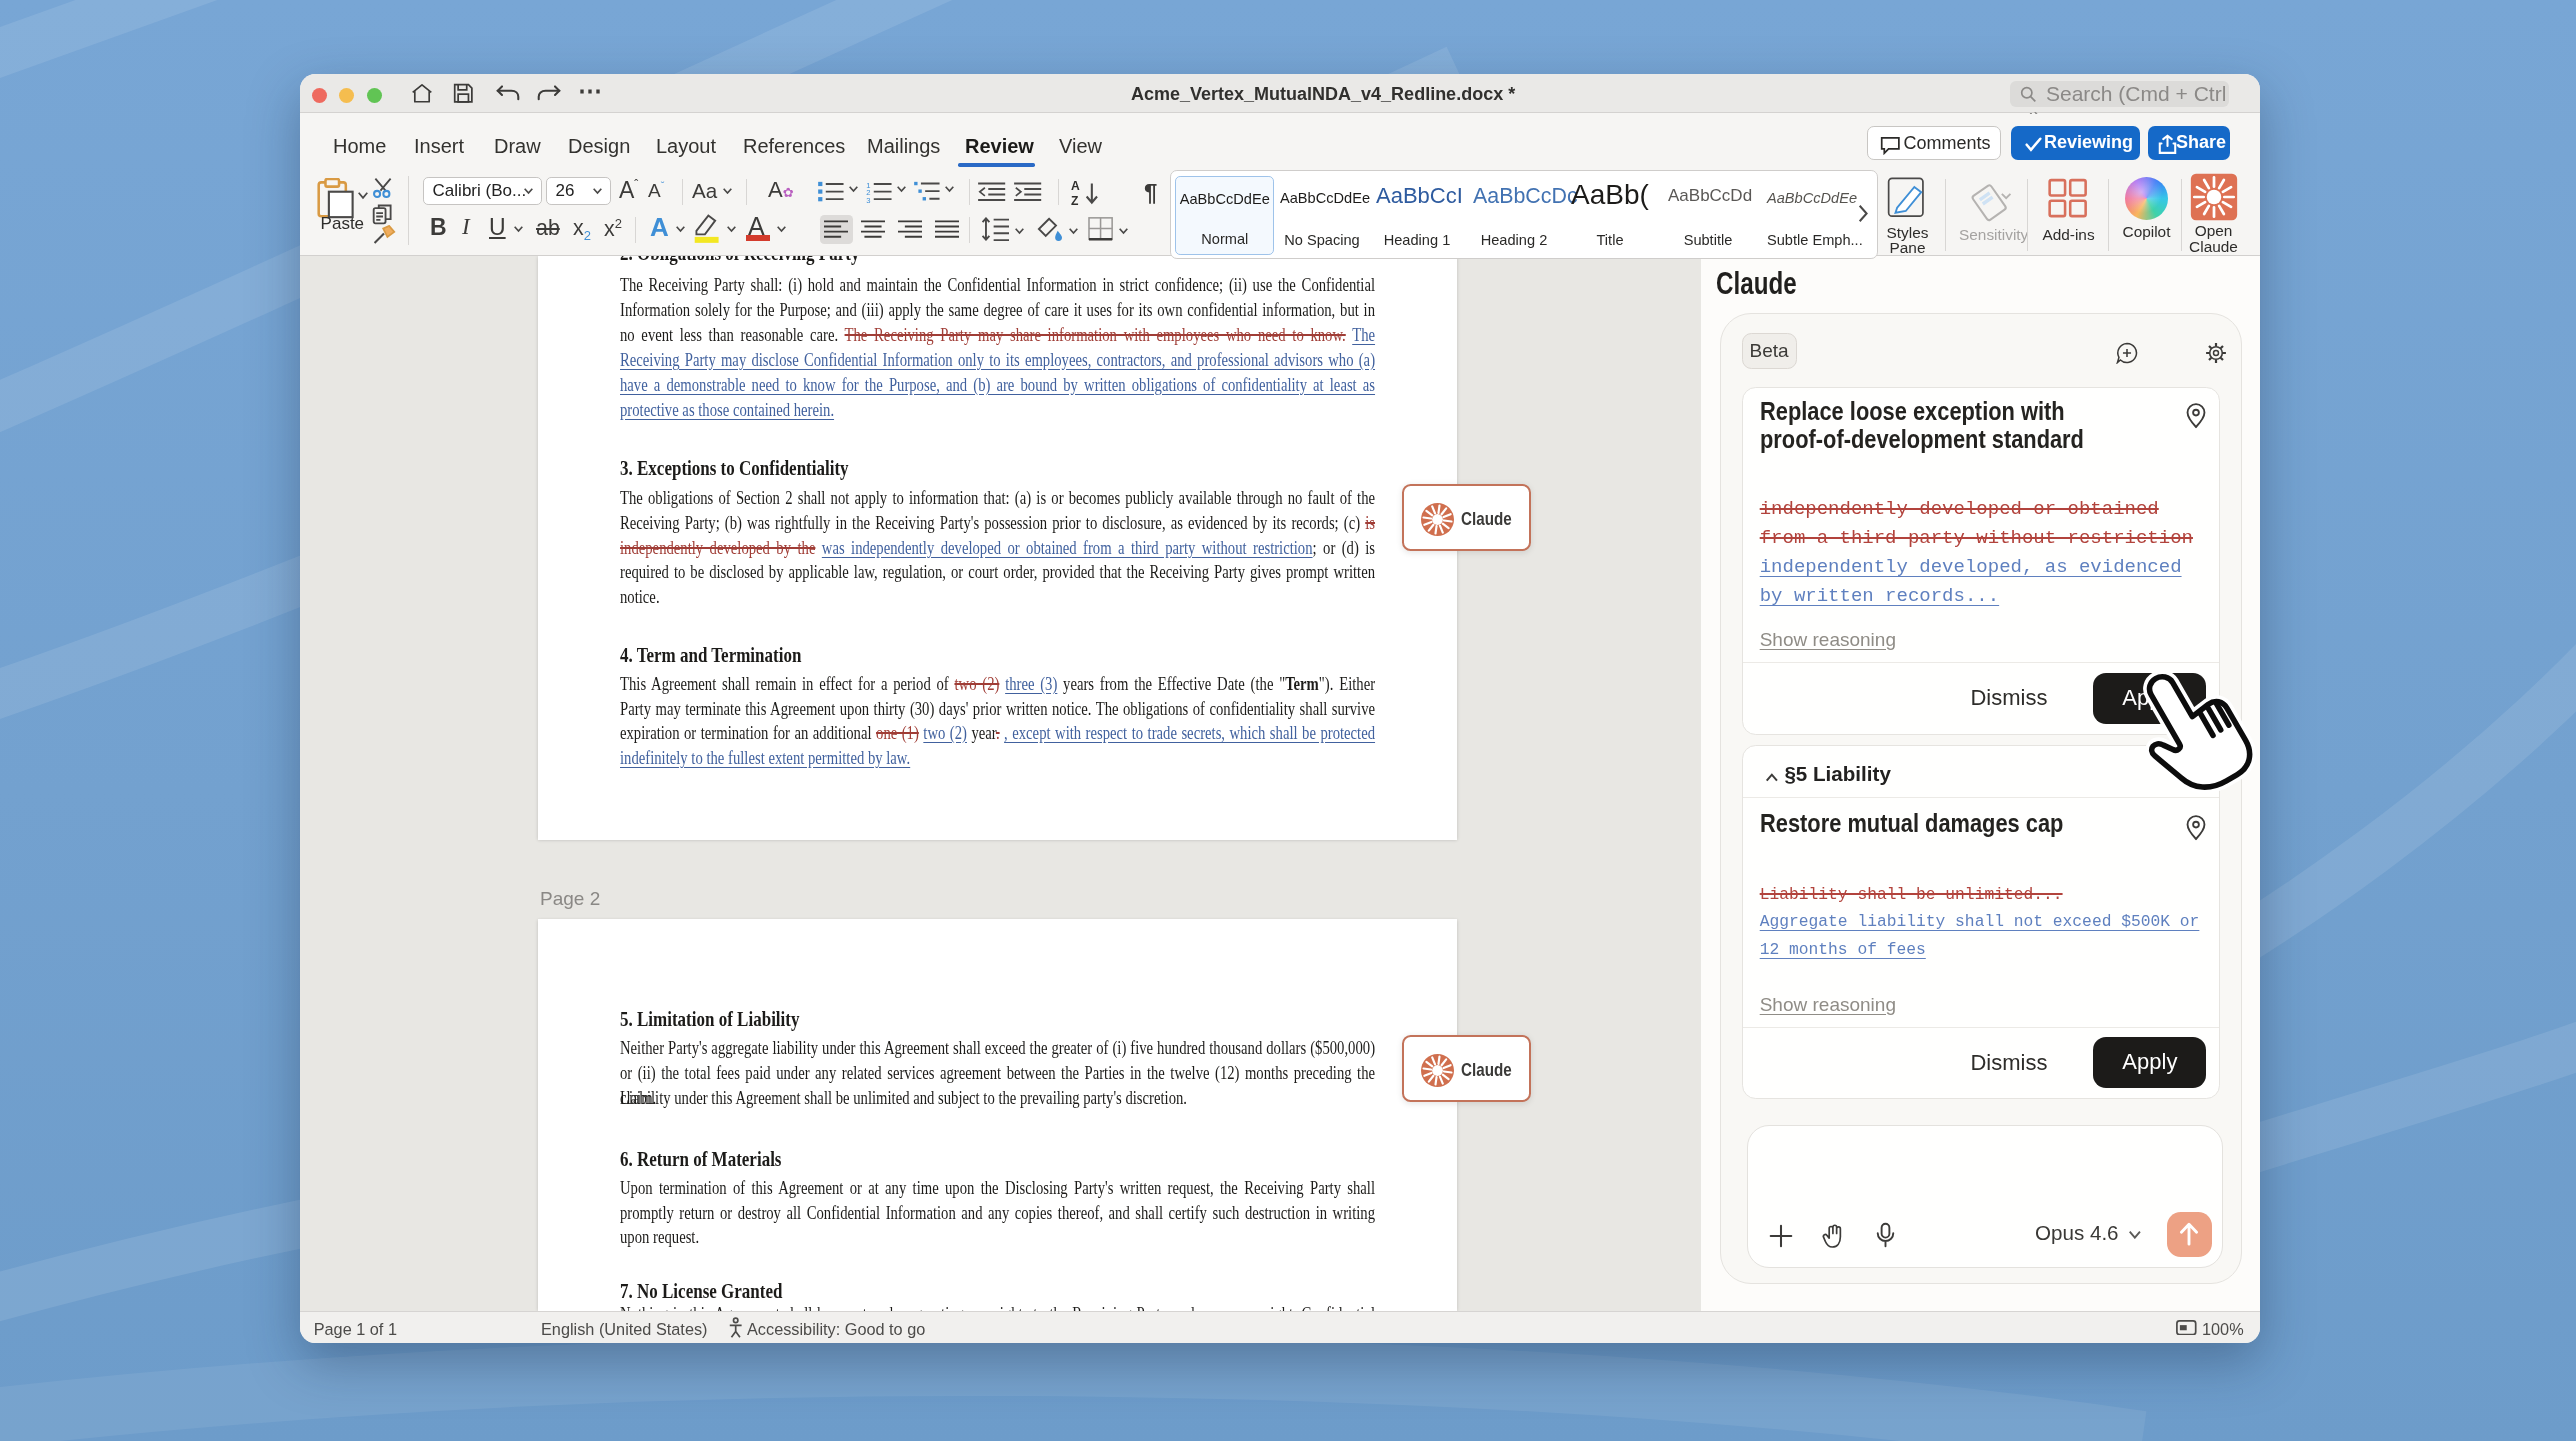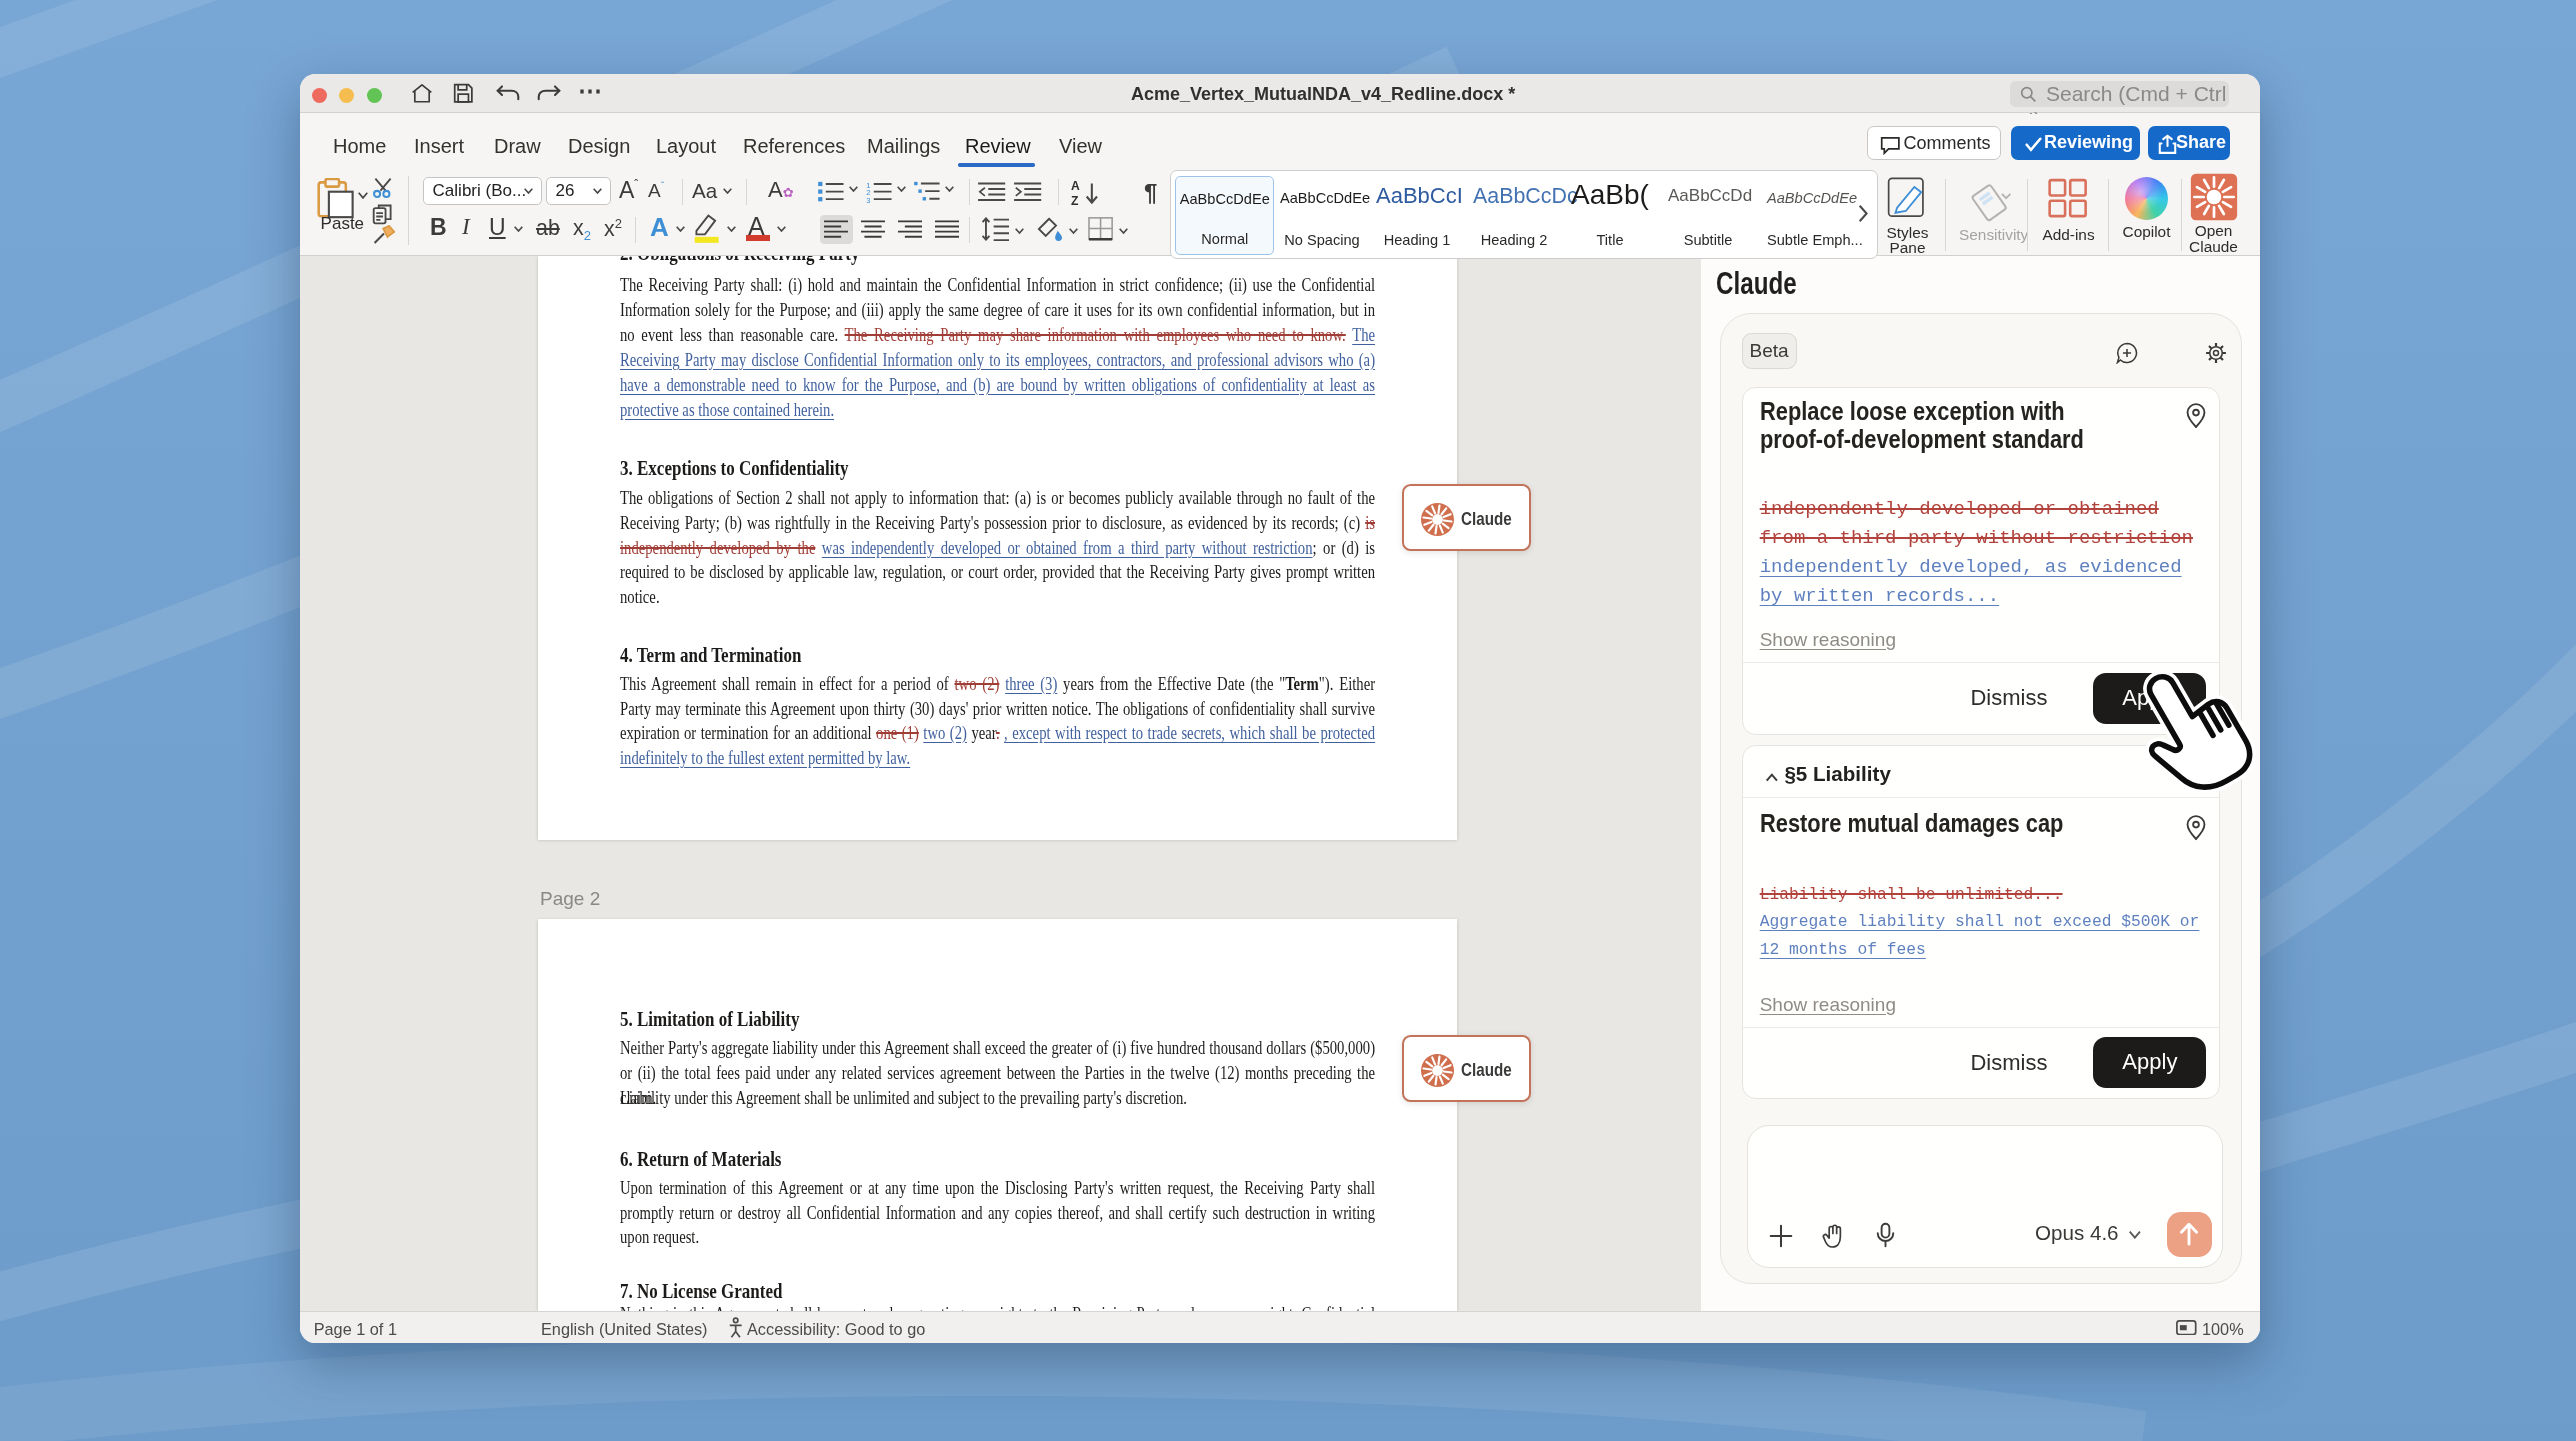--- a/index.html
+++ b/index.html
@@ -128,21 +128,21 @@
         </svg><span style="margin-left:36px;">Search (Cmd + Ctrl + I)</span></div>
   </div>
   <div class="tabsrow">
     <div class="tab" style="left:33px;">Home</div>
     <div class="tab" style="left:114px;">Insert</div>
     <div class="tab" style="left:194px;">Draw</div>
     <div class="tab" style="left:268px;">Design</div>
     <div class="tab" style="left:356px;">Layout</div>
     <div class="tab" style="left:443px;">References</div>
     <div class="tab" style="left:567px;">Mailings</div>
-    <div class="tab" style="left:665px; color:#1c1b19; font-weight:normal;">Review</div>
+    <div class="tab" style="left:665px; color:#1c1b19; font-weight:bold;">Review</div>
     <div class="tab" style="left:759px;">View</div>
     <div class="tabu"></div>
     <div class="btn" style="left:1567px; width:134px; background:#fff; border:0.9px solid #c8c6c3; color:#2b2a28;">
       <svg style="position:absolute;left:12px;top:9.4px;" width="20.6" height="19" viewBox="0 0 24 22" fill="none" stroke="#2b2a28" stroke-width="2">
           <path d="M2 2 H22 V15 H10 L5 20 V15 H2 Z"></path>
         </svg>
       <span style="margin-left:26px;">Comments</span>
     </div>
     <div class="btn bluebtn" style="left:1711px; width:129px;">
       <svg style="position:absolute;left:13.7px;top:11px;" width="17" height="15.4" viewBox="0 0 20 18" fill="none" stroke="#fff" stroke-width="3" stroke-linecap="round">

